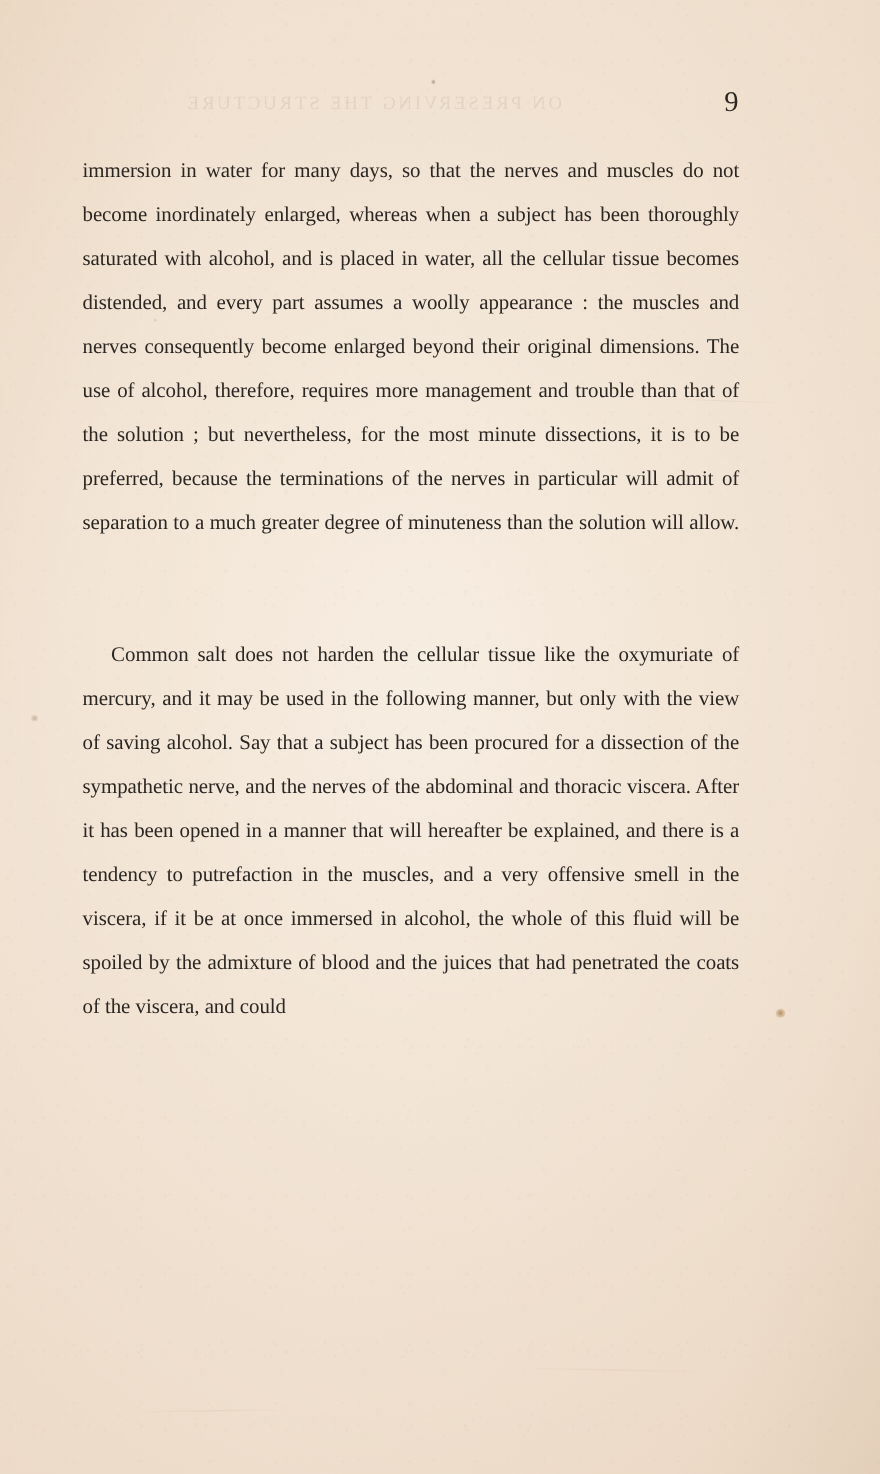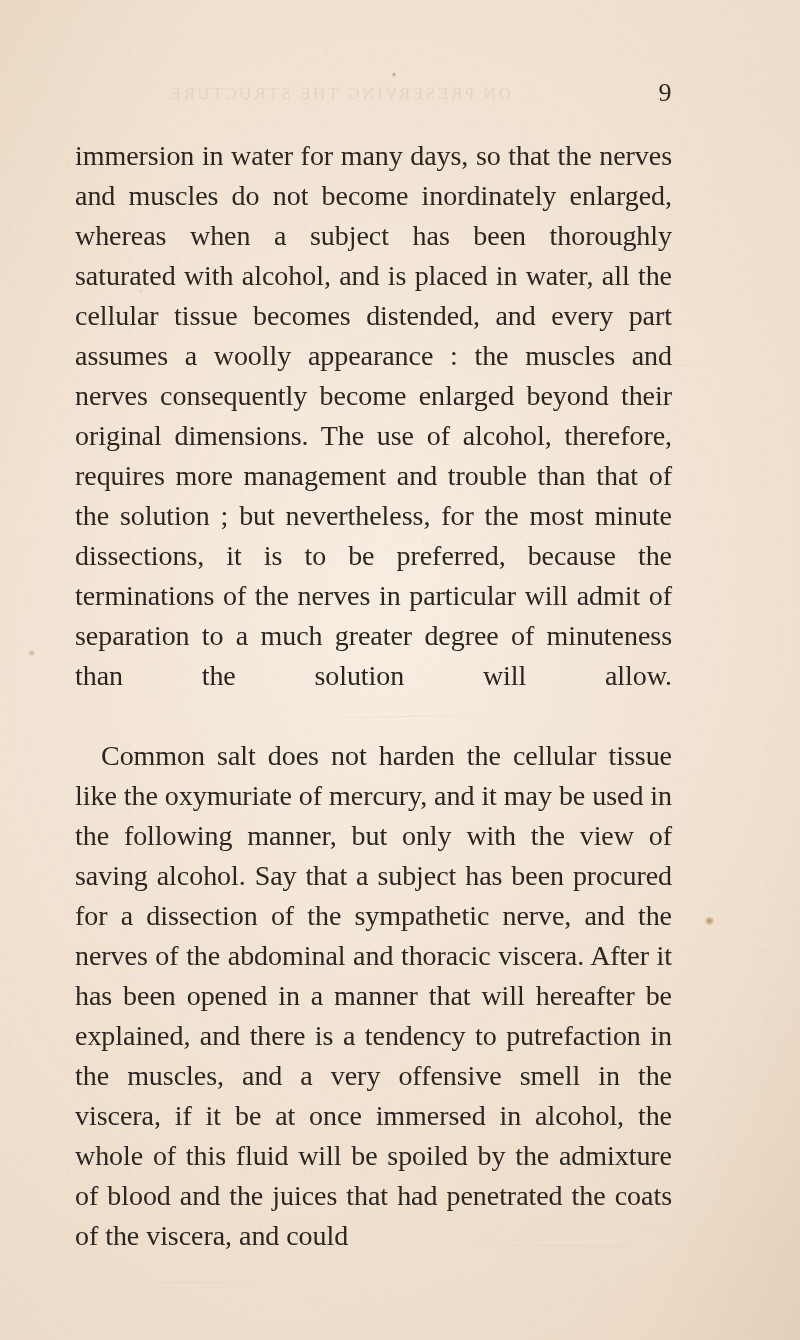--- a/index.html
+++ b/index.html
@@ -104,26 +104,27 @@
   #body-text {
     position: absolute;
     left: 75px;
     top: 136px;
     width: 597px;
   }
   .para {
     margin: 0;
     text-align: justify;
     text-justify: inter-word;
-    font-size: 28px;
+    font-size: 19px;
     line-height: 40px;
     letter-spacing: -0.05px;
     color: #2b2622;
   }
   .para + .para {
+    margin-top: 40px;
   }
   .para.indent {
     text-indent: 26px;
   }
   
   .para::after {
     content: "";
     display: inline-block;
     width: 100%;
   }

